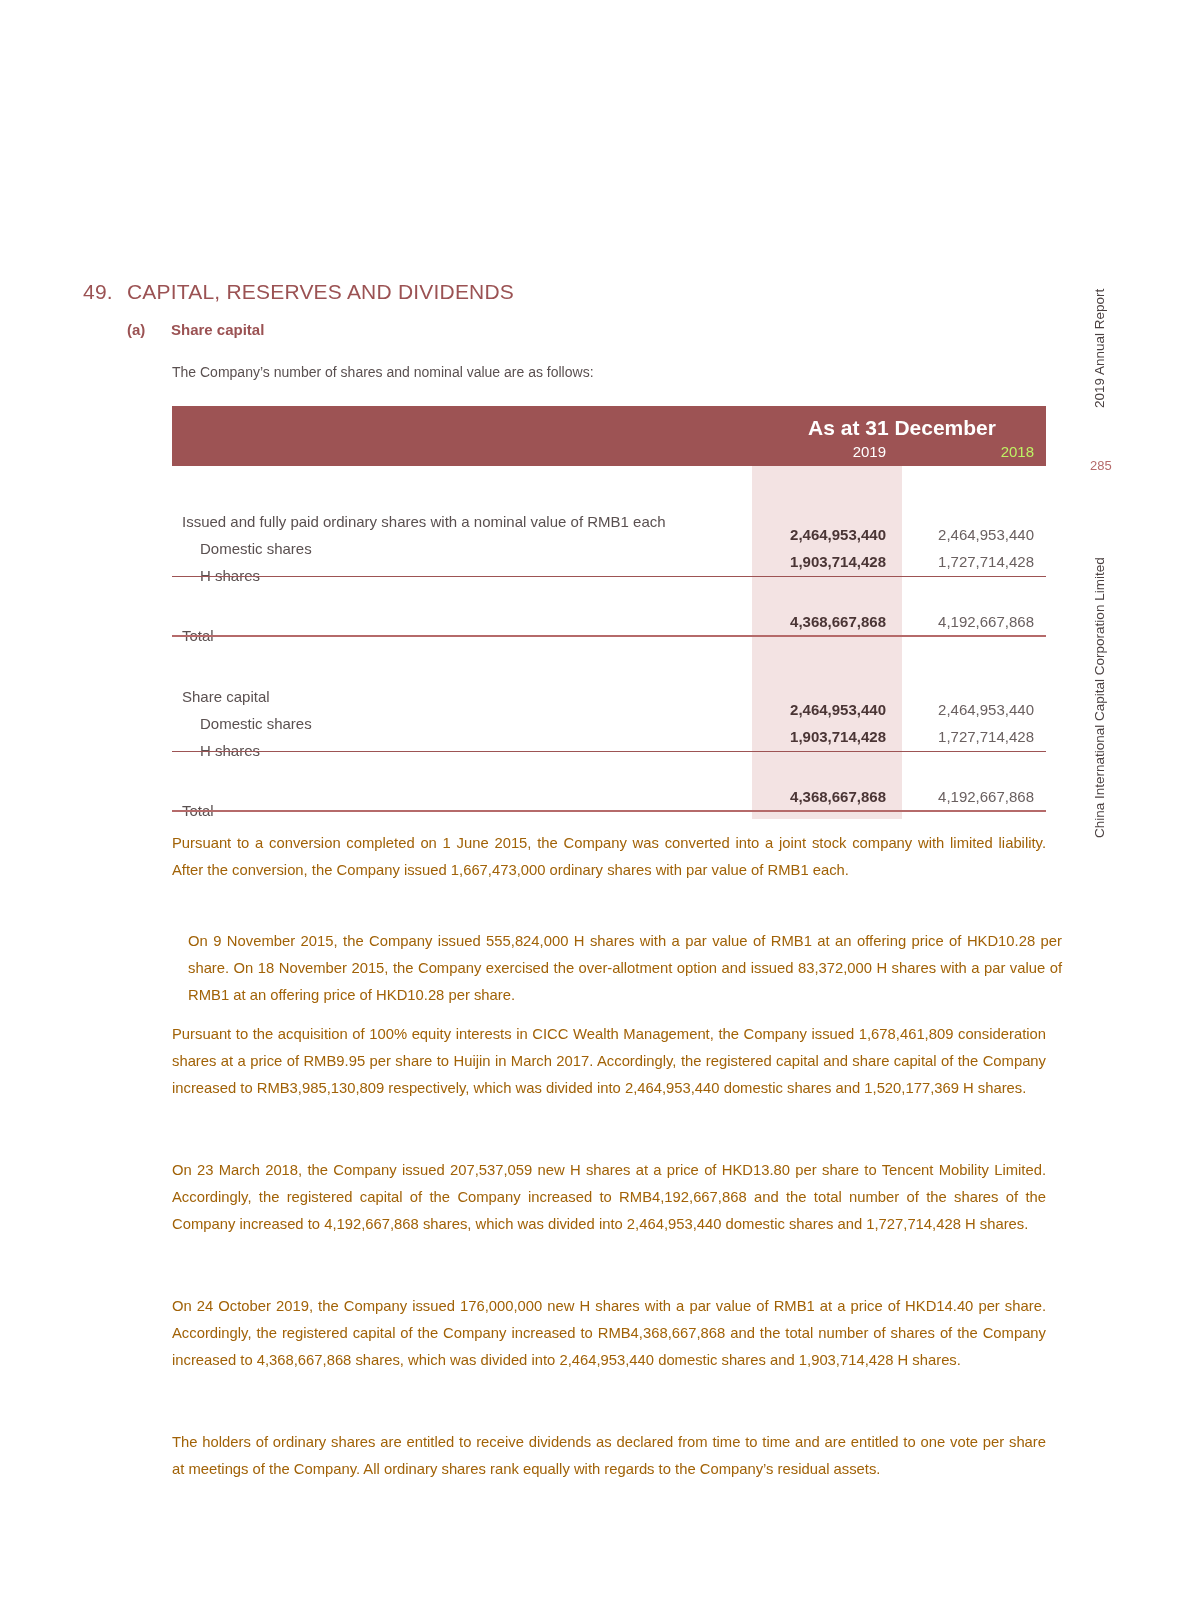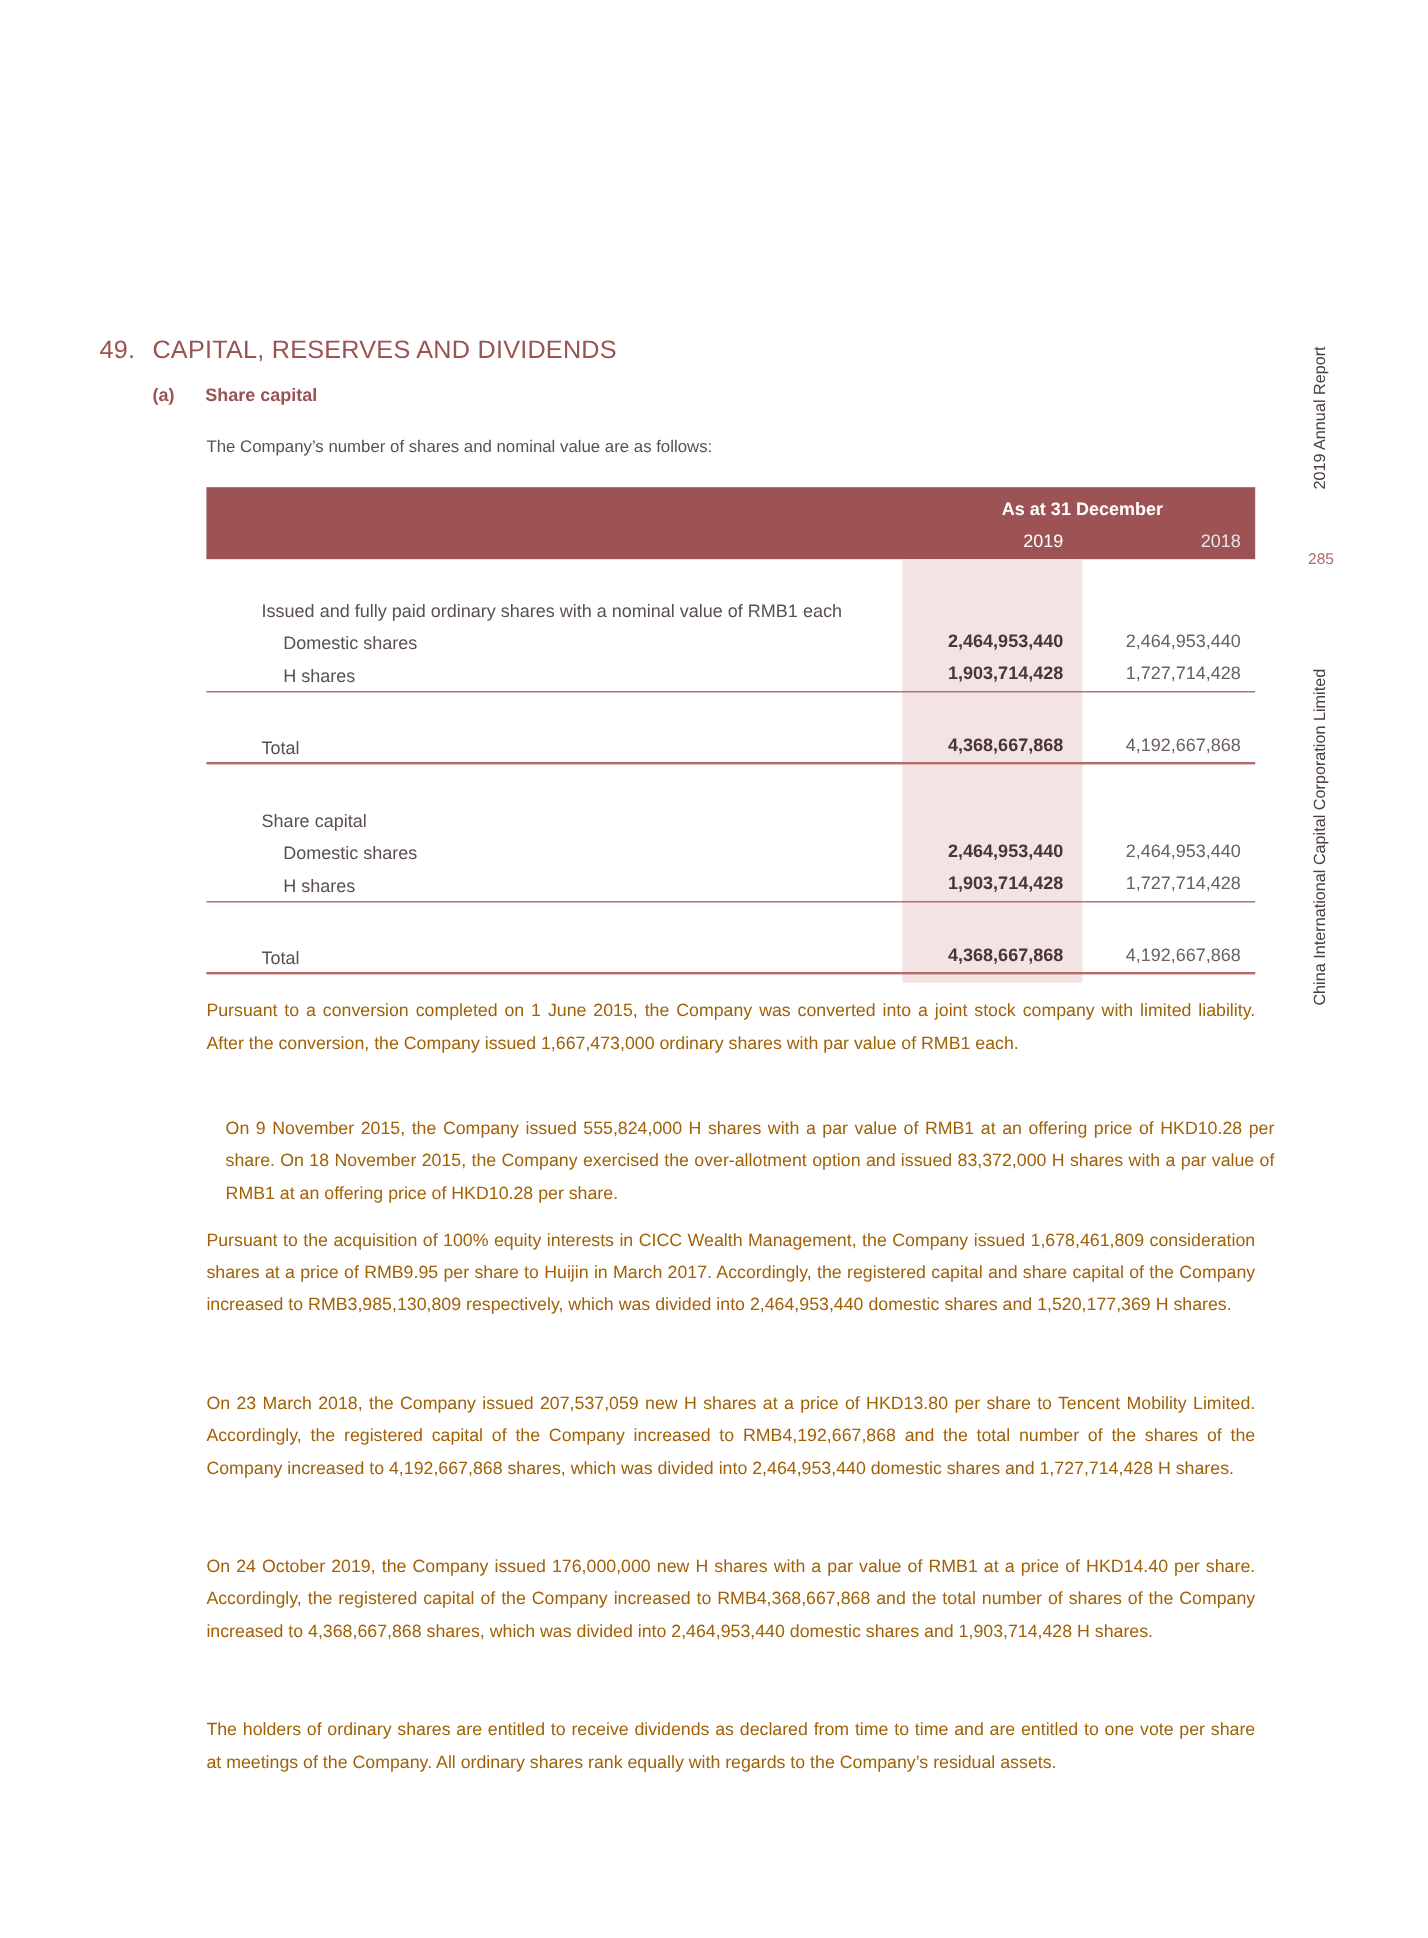--- a/index.html
+++ b/index.html
@@ -8,26 +8,26 @@
   .section-title { position: absolute; left: 83px; top: 280px; font-size: 21px; font-weight: normal;
                    color: #9b5253; letter-spacing: 0.2px; }
   .section-title .num { display: inline-block; width: 44px; }
   .sub-title { position: absolute; left: 127px; top: 321px; font-size: 15px; font-weight: bold; color: #9b5253; }
   .sub-title .lbl { display: inline-block; width: 44px; }
   .intro { position: absolute; left: 172px; top: 364px; font-size: 14px; color: #5a5050; }
 
   .tbl { position: absolute; left: 172px; top: 406px; width: 874px; }
   .tbl-head { height: 60px; background: #9d5354; position: relative; }
   .tbl-head .period { position: absolute; left: 580px; width: 300px; top: 10px; text-align: center;
-                      color: #ffffff; font-weight: bold; font-size: 15px; }
+                      color: #ffffff; font-weight: bold; font-size: 21px; }
   .tbl-head .y2019 { position: absolute; right: 160px; top: 37px; color: #fff; font-weight: normal; font-size: 15px; }
-  .tbl-head .y2018 { position: absolute; right: 12px; top: 37px; color: #e5e5e5; font-size: 15px; }
+  .tbl-head .y2018 { position: absolute; right: 12px; top: 37px; color: #bef264; font-size: 15px; }
   .shade { position: absolute; left: 580px; top: 60px; width: 150px; height: 353px; background: #f3e3e3; }
   .row { position: absolute; left: 0; width: 874px; height: 26px; font-size: 15px; color: #5a5050; }
-  .row .label { position: absolute; left: 10px; top: 5px; margin-left: 36px; }
+  .row .label { position: absolute; left: 10px; top: 17px; }
   .row .label.indent { left: 28px; }
   .row .v2019 { position: absolute; right: 160px; top: 3px; font-weight: bold; color: #4a3535; }
   .row .v2018 { position: absolute; right: 12px; top: 3px; color: #6a6060; }
   .rule { position: absolute; left: 0; width: 874px; height: 0; border-top: 1px solid #9d5354; }
   .rule.thick { border-top: 2px solid #b56a6a; }
 
   .para { position: absolute; left: 172px; width: 874px; font-size: 14.8px; line-height: 27px;
           color: #a16207; text-align: justify; }
 
   .side-report { position: absolute; left: 1088px; top: 270px; width: 24px; height: 140px; }

